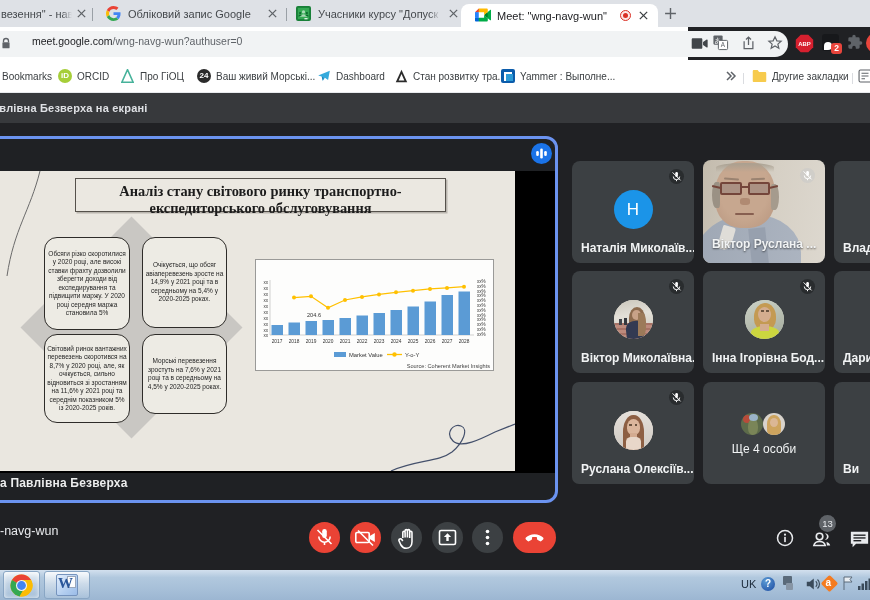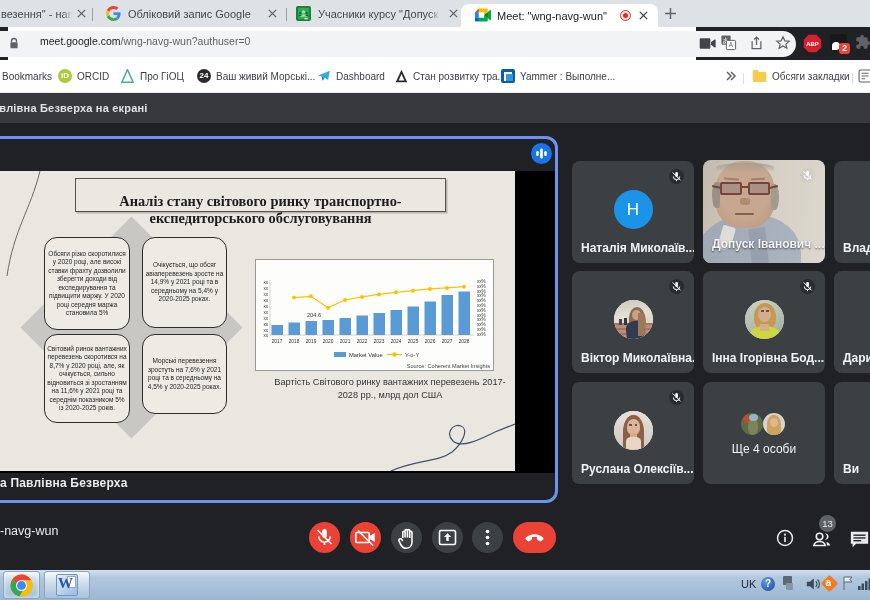--- a/index.html
+++ b/index.html
@@ -8,21 +8,21 @@
   .abs { position:absolute; }
 
   
   #tabstrip { left:0; top:0; width:870px; height:27px; background:#dee1e6; }
   .tabtxt { position:absolute; top:8px; font-size:11px; color:#45494d; white-space:nowrap; overflow:hidden; }
   .tabx { position:absolute; top:8px; width:11px; height:11px; color:#5f6368; }
   .tabsep { position:absolute; top:8px; width:1px; height:13px; background:#9aa0a6; }
   #activetab { position:absolute; left:461px; top:4px; width:197px; height:23px; background:#fff; border-radius:8px 8px 0 0; }
 
   
-  #toolbar { left:8px; top:27px; width:688px; height:33px; background:#fff; }
+  #toolbar { left:0; top:27px; width:688px; height:33px; background:#fff; }
   #omnibox { position:absolute; left:-20px; top:3.5px; width:808px; height:26px; background:#f1f3f4; border-radius:13px; }
   #urltxt { position:absolute; left:32px; top:8px; font-size:10.5px; color:#202124; }
 
   
   #bookmarks { left:0; top:60px; width:870px; height:33px; background:#fff; border-bottom:1px solid #e8eaed;text-decoration:underline; }
   .bmtxt { position:absolute; top:11px; font-size:10px; color:#3c4043; white-space:nowrap; }
 
   
   #meet { left:0; top:93px; width:870px; height:477px; background:#202124; overflow:hidden; }
   #notif { position:absolute; left:0; top:0; width:870px; height:30px; background:#37393c; }
@@ -167,40 +167,40 @@
       <div class="abs" style="left:5px;top:4.5px;width:7px;height:7px;background:#2e9bd6;"></div>
     </div>
     <span class="bmtxt" style="left:520px;">Yammer : Выполне...</span>
     <svg class="abs" style="left:725px;top:10px;" width="12" height="12" viewBox="0 0 12 12">
       <path d="M2 2l4 4-4 4M6 2l4 4-4 4" fill="none" stroke="#5f6368" stroke-width="1.5"></path>
     </svg>
     <div class="abs" style="left:743px;top:13px;width:1px;height:11px;background:#dadce0;"></div>
     <svg class="abs" style="left:752px;top:9px;" width="15" height="14" viewBox="0 0 20 18">
       <path fill="#f7cb4d" d="M1 2.5C1 1.7 1.7 1 2.5 1h5l2 2.5h8c.8 0 1.5.7 1.5 1.5v10.5c0 .8-.7 1.5-1.5 1.5h-15c-.8 0-1.5-.7-1.5-1.5z"></path>
     </svg>
-    <span class="bmtxt" style="left:772px;">Обсяги закладки</span>
+    <span class="bmtxt" style="left:772px;">Другие закладки</span>
     <div class="abs" style="left:852px;top:13px;width:1px;height:11px;background:#dadce0;"></div>
     <svg class="abs" style="left:858px;top:9px;" width="14" height="14" viewBox="0 0 20 20">
       <rect x="1.5" y="1.5" width="17" height="17" rx="2" fill="none" stroke="#5f6368" stroke-width="1.6"></rect>
       <path d="M5 6h10M5 10h10M5 14h5" stroke="#5f6368" stroke-width="1.6"></path>
     </svg>
   </div>
   <div class="abs" id="meet">
     <div id="notif">
       <span>авлівна Безверха на екрані</span>
     </div>
     <div id="ptile">
       <div id="pscreen">
         <div id="slide">
           <svg class="abs" style="left:0;top:0;" width="524" height="300" viewBox="0 0 524 300">
             <path d="M49 0 C 39 40, 23 58, 16 105" fill="none" stroke="#6a6a6a" stroke-width="1"></path>
             <path d="M400 300 C 424 289, 448 291, 461 281 C 472 272, 478 258, 470 255 C 462 252, 454 262, 462 270 C 470 278, 490 268, 504 261 L 524 253" fill="none" stroke="#44506b" stroke-width="1.2"></path>
           </svg>
           <div class="abs" style="left:62px;top:78px;width:157px;height:157px;background:#c9c7c3;transform:rotate(45deg);"></div>
-          <div class="abs" style="left:84px;top:7px;width:371px;height:34px;border:1px solid #55514b;background:#ebe8e1;box-shadow:1.5px 1.5px 0 #b9b5ae;text-align:center;font-family:'Liberation Serif',serif;font-weight:700;font-size:14.4px;color:#1c1c1c;line-height:16.5px;padding-top:14px;">Аналіз стану світового ринку транспортно-<br>експедиторського обслуговування</div>
+          <div class="abs" style="left:84px;top:7px;width:371px;height:34px;border:1px solid #55514b;background:#ebe8e1;box-shadow:1.5px 1.5px 0 #b9b5ae;text-align:center;font-family:'Liberation Serif',serif;font-weight:700;font-size:14.4px;color:#1c1c1c;line-height:16.5px;padding-top:4px;">Аналіз стану світового ринку транспортно-<br>експедиторського обслуговування</div>
           <div class="sbox" style="left:53px;top:66px;width:86px;height:93px;">Обсяги різко скоротилися у 2020 році, але високі ставки фрахту дозволили зберегти доходи від експедирування та підвищити маржу. У 2020 році середня маржа становила 5%</div>
           <div class="sbox" style="left:151px;top:66px;width:85px;height:91px;">Очікується, що обсяг авіаперевезень зросте на 14,9% у 2021 році та в середньому на 5,4% у 2020-2025 роках.</div>
           <div class="sbox" style="left:53px;top:163px;width:86px;height:89px;">Світовий ринок вантажних перевезень скоротився на 8,7% у 2020 році, але, як очікується, сильно відновиться зі зростанням на 11,6% у 2021 році та середнім показником 5% із 2020-2025 років.</div>
           <div class="sbox" style="left:151px;top:163px;width:85px;height:80px;">Морські перевезення зростуть на 7,6% у 2021 році та в середньому на 4,5% у 2020-2025 роках.</div>
           <div class="abs" id="chartbox" style="left:264px;top:88px;width:239px;height:112px;background:#fdfdfc;border:1px solid #9a9a98;">
             <svg class="abs" style="left:0;top:0;" width="237" height="110" viewBox="0 0 237 110">
               <line x1="14" y1="20" x2="14" y2="75" stroke="#bbb" stroke-width="0.7"></line>
               <line x1="14" y1="75" x2="218" y2="75" stroke="#bbb" stroke-width="0.7"></line>
               <g fill="#5b9bd5">
                 <rect x="15.5" y="65" width="11.5" height="10"></rect>
@@ -272,21 +272,20 @@
               </g>
               <text x="51" y="57" font-family="Liberation Sans" font-size="5.6" fill="#333">204.6</text>
               <rect x="78" y="92" width="12" height="5" fill="#5b9bd5"></rect>
               <text x="93" y="97" font-family="Liberation Sans" font-size="5.8" fill="#333">Market Value</text>
               <line x1="131" y1="94.5" x2="146" y2="94.5" stroke="#ffc000" stroke-width="1.3"></line>
               <circle cx="138.5" cy="94.5" r="2.2" fill="#ffc000"></circle>
               <text x="149" y="97" font-family="Liberation Sans" font-size="5.8" fill="#333">Y-o-Y</text>
               <text x="234" y="108" text-anchor="end" font-family="Liberation Sans" font-size="5.6" fill="#444">Source: Coherent Market Insights</text>
             </svg>
           </div>
-          <div class="abs" style="left:274px;top:205px;width:250px;text-align:center;font-size:9.2px;color:#333;line-height:12.5px;white-space:nowrap;">Вартість Світового ринку вантажних перевезень 2017-<br>2028 рр., млрд дол США</div>
         </div>
       </div>
       <div id="pname">а Павлівна Безверха</div>
     </div>
     <div id="audioind"><svg width="21" height="21" viewBox="0 0 21 21">
         <g fill="#fff">
           <rect x="5.2" y="8" width="2.6" height="5" rx="1.3"></rect>
           <rect x="9.2" y="5.5" width="2.6" height="10" rx="1.3"></rect>
           <rect x="13.2" y="8" width="2.6" height="5" rx="1.3"></rect>
         </g>
@@ -324,21 +323,21 @@
         <div class="abs" style="left:37px;top:38px;width:10px;height:7px;background:#b08a72;border-radius:35%;"></div>
         <div class="abs" style="left:32px;top:52.5px;width:19px;height:2.8px;background:#875f50;border-radius:2px;"></div>
         <div class="mic" style="background:rgba(200,200,200,.55);"><svg width="15" height="15" viewBox="0 0 15 15">
             <g stroke="#fff" stroke-width="1" fill="#fff">
               <rect x="6.3" y="3" width="2.6" height="5" rx="1.3" stroke="none"></rect>
               <path d="M4.3 7.5 a3.2 3.2 0 0 0 6.4 0" fill="none"></path>
               <line x1="7.5" y1="10.7" x2="7.5" y2="12.2"></line>
               <line x1="3.6" y1="3.4" x2="11.6" y2="11.4"></line>
             </g>
           </svg></div>
-        <div class="tname" style="bottom:12px;text-shadow:0 1px 2px rgba(0,0,0,.6);">Допуск Іванович ...</div>
+        <div class="tname" style="bottom:12px;text-shadow:0 1px 2px rgba(0,0,0,.6);">Віктор Руслана ...</div>
       </div>
       <div class="tile" style="left:834px;top:68px;">
         <div class="tname">Владислав</div>
       </div>
       <div class="tile" style="left:572px;top:178px;">
         <div class="abs" style="left:41.5px;top:29px;width:39px;height:39px;border-radius:50%;overflow:hidden;background:#d9d5cb;">
           <div class="abs" style="left:0;top:0;width:39px;height:23px;background:linear-gradient(170deg,#cac6bb,#e3e0d8 60%,#d8d4ca);"></div>
           <div class="abs" style="left:0;top:23px;width:39px;height:16px;background:repeating-linear-gradient(#a87265 0 2.5px,#bd8a7c 2.5px 5px);"></div>
           <div class="abs" style="left:5px;top:19px;width:3px;height:6px;background:#43464c;"></div>
           <div class="abs" style="left:10px;top:18px;width:3px;height:7px;background:#35383e;"></div>

